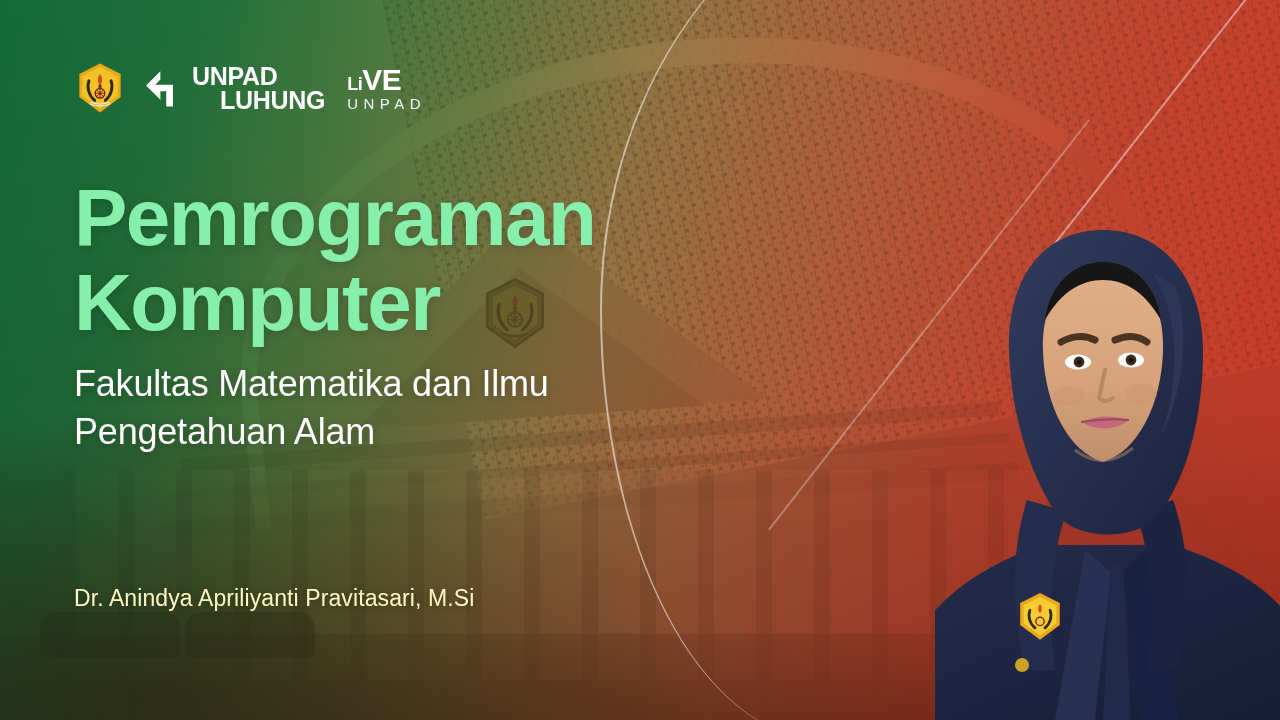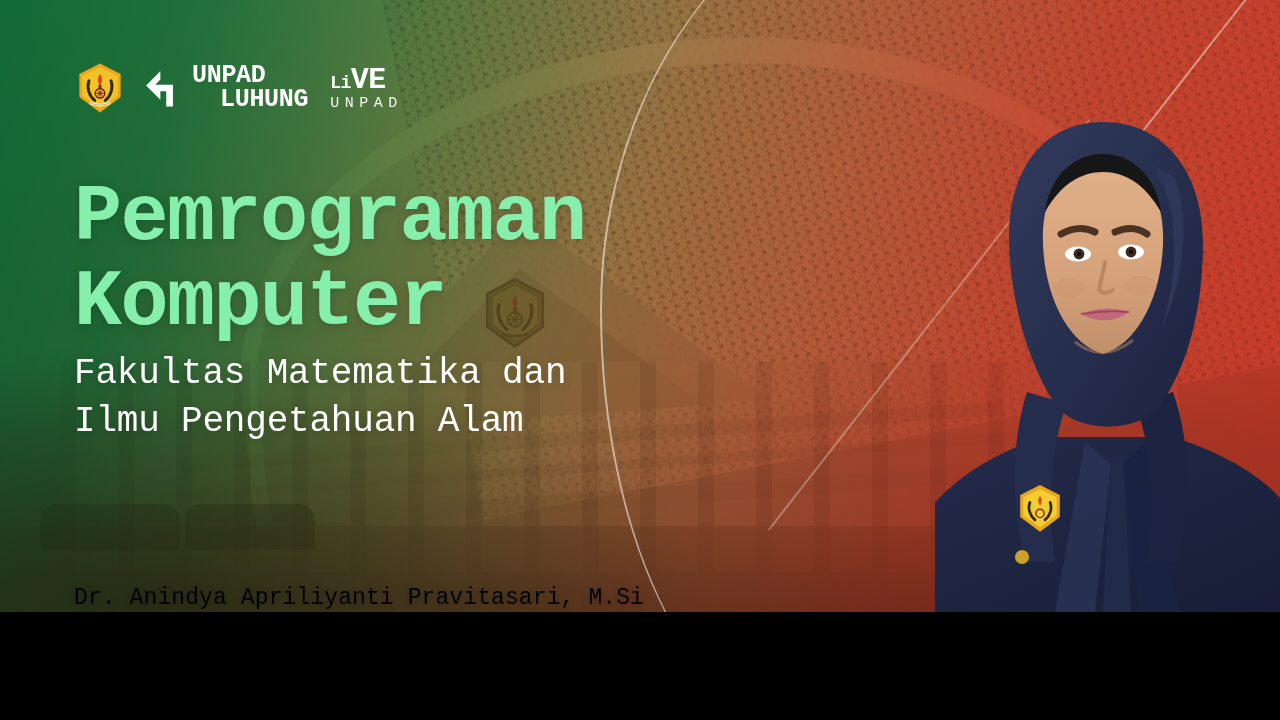--- a/index.html
+++ b/index.html
@@ -7,24 +7,23 @@
     padding: 0;
     background: #000;
   }
   body {
     font-family: "Liberation Sans", "DejaVu Sans", sans-serif;
   }
 
   #slide {
     position: relative;
     width: 1280px;
-    height: 612px;
+    height: 720px;
     overflow: hidden;
     background: #2d7a3e;
-    font-family: Liberation Mono, monospace;
   }
 
   
   .bg-photo {
     position: absolute;
     inset: 0;
     overflow: hidden;
   }
 
   
@@ -250,35 +249,35 @@
     z-index: 5;
     color: #86efac;
     font-size: 80px;
     font-weight: 700;
     line-height: 1.06;
     letter-spacing: -1.5px;
     text-shadow: 0 2px 10px rgba(0,0,0,0.18);
   }
   .subtitle {
     position: absolute;
-    left: 74px; top: 350px;
+    left: 74px; top: 360px;
     width: 520px;
     z-index: 5;
     color: #ffffff;
     font-size: 36px;
     font-weight: 300;
     line-height: 1.32;
     letter-spacing: -0.2px;
     text-shadow: 0 2px 8px rgba(0,0,0,0.22);
   }
   .presenter {
     position: absolute;
     left: 74px; top: 585px;
     z-index: 5;
-    color: #000000;
+    color: #fef9c3;
     font-size: 23px;
     font-weight: 400;
     letter-spacing: 0.1px;
     text-shadow: 0 2px 8px rgba(0,0,0,0.3);
   }
 
   
   .portrait {
     position: absolute;
     right: 0; bottom: 0;

